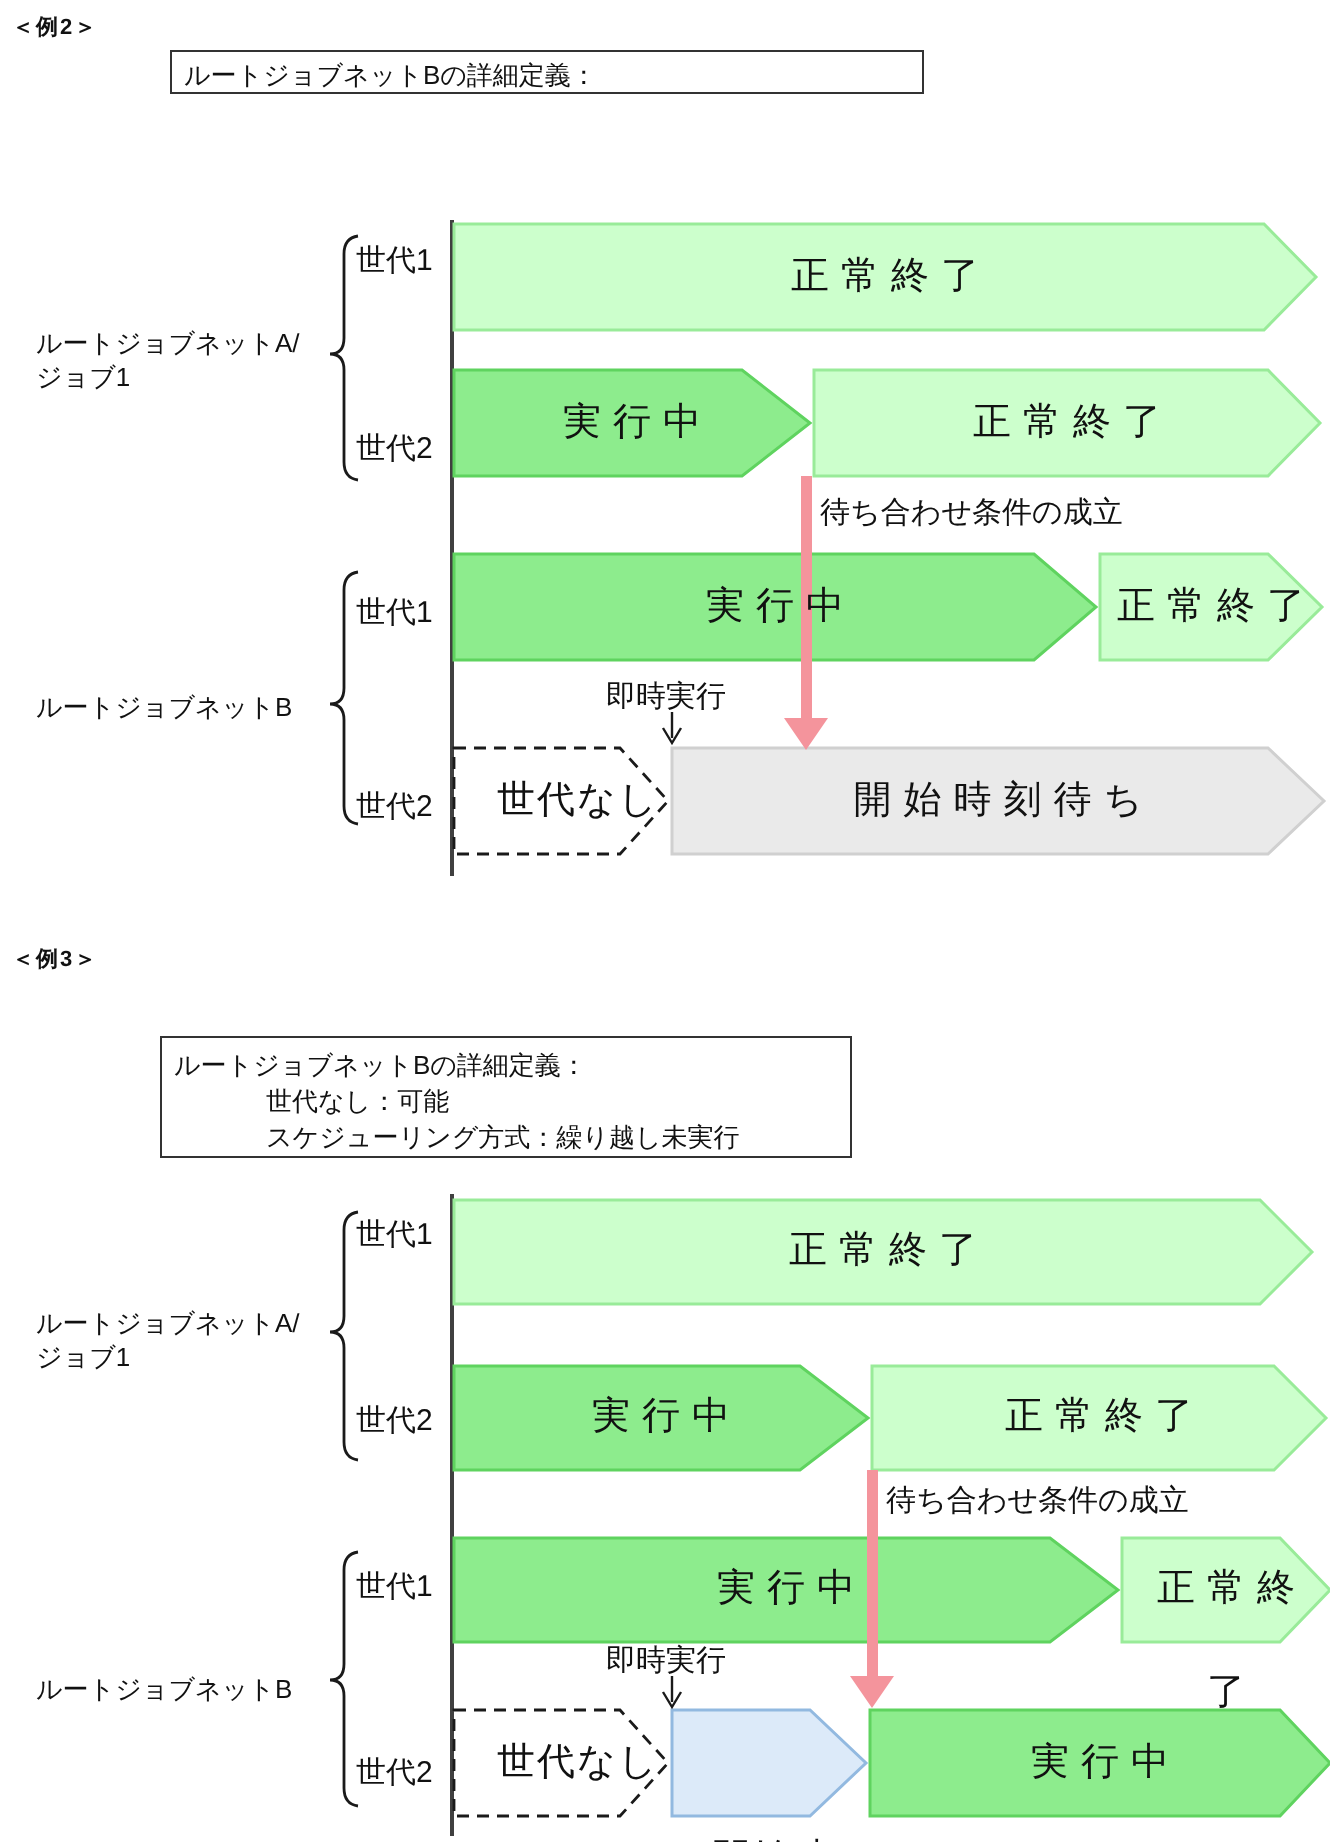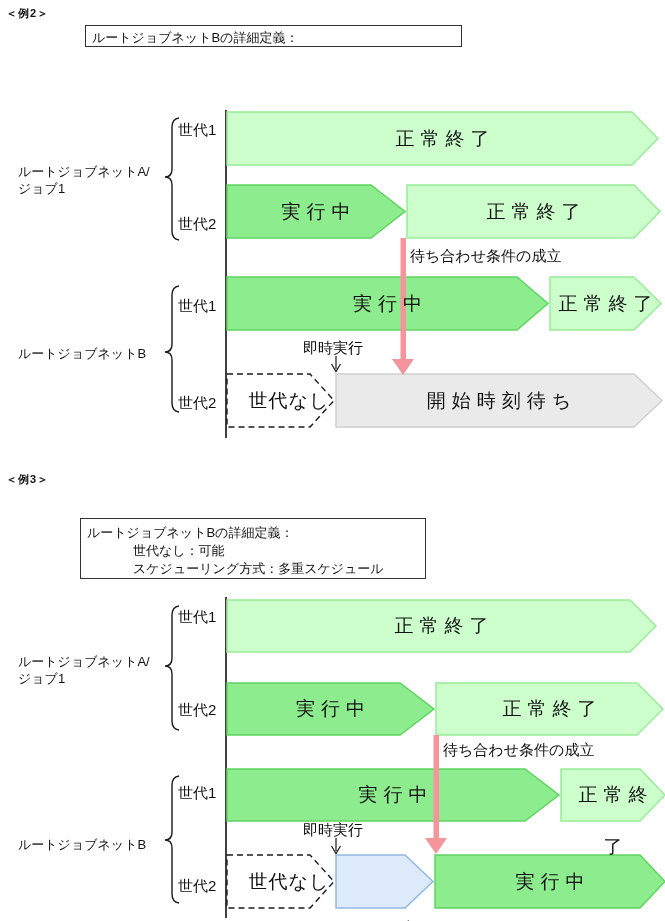--- a/index.html
+++ b/index.html
@@ -114,21 +114,21 @@
     <div class="abs note" style="left:410px;top:247px">待ち合わせ条件の成立</div>
     <div class="abs note" style="left:303px;top:339px">即時実行</div>
   </section>
 
   <section>
     <div class="abs tag" style="left:6px;top:472px">＜例3＞</div>
 
     <div class="defbox" style="left:80px;top:518px;width:346px;line-height:18px;padding-top:5px">
       <div class="defline">ルートジョブネットBの詳細定義：</div>
       <div class="defline indent">世代なし：可能</div>
-      <div class="defline indent">スケジューリング方式：多重スケジュール</div>
+      <div class="defline indent">スケジューリング方式：繰り越し未実行</div>
     </div>
 
     <div class="abs grouplabel" style="left:18px;top:653px">ルートジョブネットA/</div>
     <div class="abs grouplabel" style="left:18px;top:670px">ジョブ1</div>
     <div class="abs grouplabel" style="left:18px;top:836px">ルートジョブネットB</div>
 
     <div class="abs genlabel" style="left:178px;top:608px">世代1</div>
     <div class="abs genlabel" style="left:178px;top:701px">世代2</div>
     <div class="abs genlabel" style="left:178px;top:784px">世代1</div>
     <div class="abs genlabel" style="left:178px;top:877px">世代2</div>

